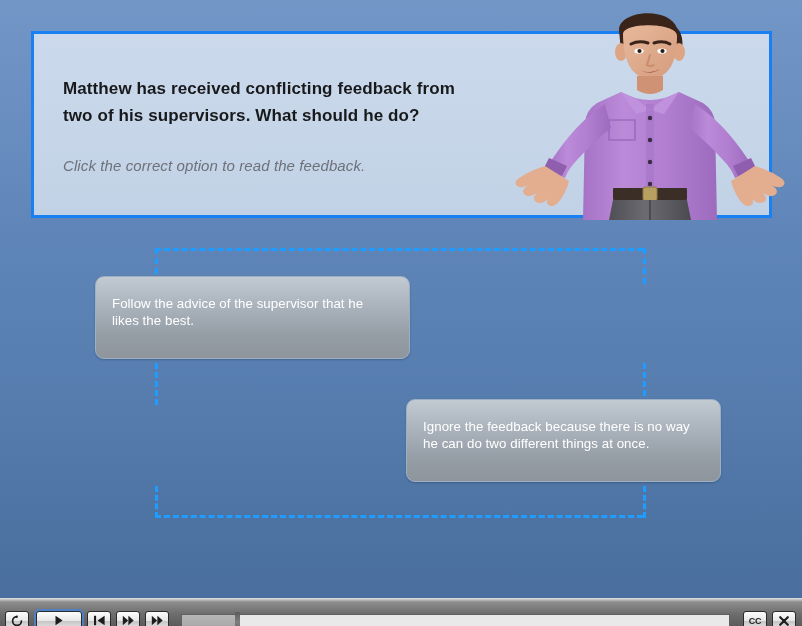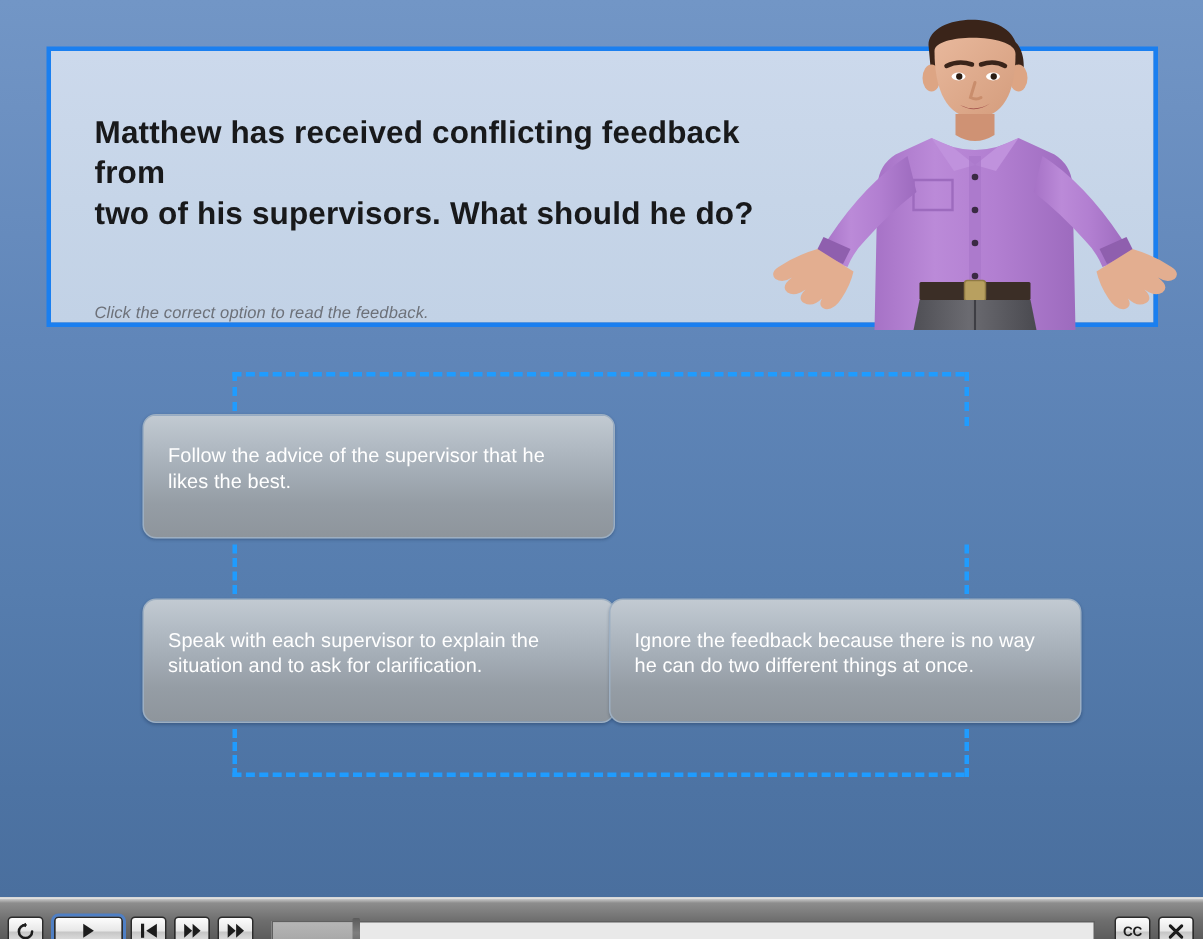--- a/index.html
+++ b/index.html
@@ -51,31 +51,31 @@
   }
 
   #header-text-wrap {
     position: absolute;
     left: 29px;
     top: 41px;
     width: 480px;
   }
 
   .headline {
-    font-size: 21px;
+    font-size: 17px;
     line-height: 27px;
     color: #18191b;
     font-weight: bold;
     letter-spacing: 0.1px;
     white-space: pre-line;
   }
 
   .subline {
-    margin-top: 44px;
-    font-size: 11px;
+    margin-top: 28px;
+    font-size: 15px;
     line-height: 18px;
     color: #6d7179;
     font-style: italic;
     letter-spacing: 0.1px;
   }
 
   
   #person {
     position: absolute;
     left: 497px;
@@ -321,23 +321,20 @@
     <div class="dash-v" id="dash-right-1"></div>
     <div class="dash-v" id="dash-left-2"></div>
     <div class="dash-v" id="dash-right-2"></div>
     <div class="dash-v" id="dash-left-3"></div>
     <div class="dash-v" id="dash-right-3"></div>
     <div class="dash-h" id="dash-bottom"></div>
 
     <div class="option-box" id="opt-0">
       <div class="option-text">Follow the advice of the supervisor that he likes the best.</div>
     </div>
-    <div class="option-box" id="opt-2">
-      <div class="option-text">Speak with each supervisor to explain the situation and to ask for clarification.</div>
-    </div>
     <div class="option-box" id="opt-3">
       <div class="option-text">Ignore the feedback because there is no way he can do two different things at once.</div>
     </div>
 
   </div>
 
   <div id="controlbar">
 
     <div class="ctl-btn">
       <span>

